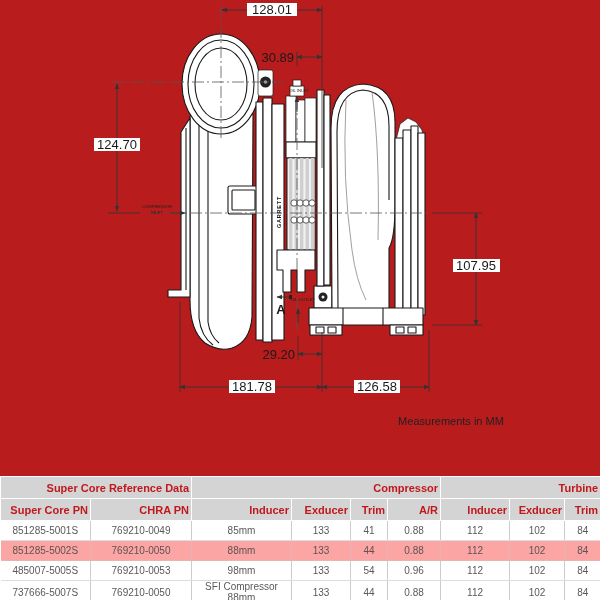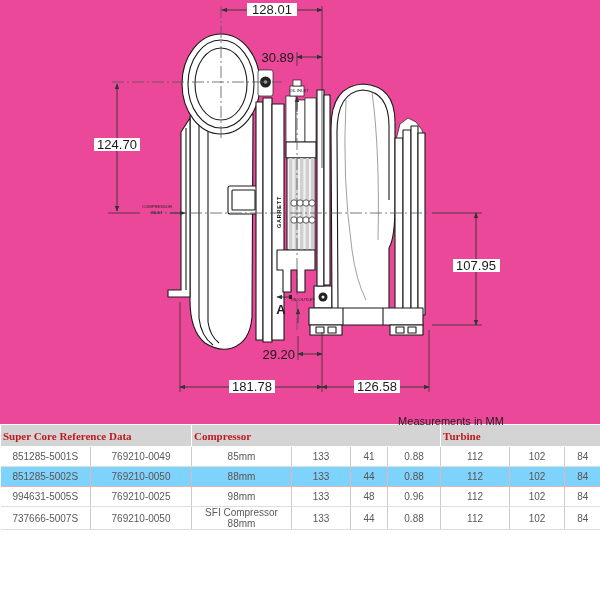--- a/index.html
+++ b/index.html
@@ -1,27 +1,27 @@
 <!DOCTYPE html>
 <html><head>
 <meta charset="utf-8">
 <style>
   html,body{margin:0;padding:0;background:#fff;}
   body{width:600px;height:600px;font-family:"Liberation Sans",sans-serif;overflow:hidden;}
-  .drawing-wrap{position:relative;width:600px;height:424px;background:#ec4899;}
+  .drawing-wrap{position:relative;width:600px;height:476px;background:#b91c1c;}
   .drawing-wrap svg{display:block;}
 
   
   table.spec{border-collapse:collapse;table-layout:fixed;width:600px;}
   table.spec th{background:#d4d4d4;color:#c0181d;font-weight:bold;font-size:11px;
-    border:1px solid #ffffff;height:21px;padding:0 2px;text-align:left;font-family:Liberation Serif, serif;}
+    border:1px solid #ffffff;height:21px;padding:0 2px;text-align:right;}
   table.spec td{color:#595959;font-size:10px;text-align:center;height:19px;padding:0 2px;
     border-left:1px solid #cccccc;border-bottom:1px solid #dddddd;background:#fff;}
   table.spec td:first-child{border-left:none;}
-  table.spec tr.hl td{background:#7dd3fc;color:#5f5252;border-left-color:#e5b5b5;border-bottom-color:#e5b5b5;}
+  table.spec tr.hl td{background:#fca5a5;color:#5f5252;border-left-color:#e5b5b5;border-bottom-color:#e5b5b5;}
 
   
   .body-line{stroke:#1a1a1a;stroke-width:1.1;fill:none;stroke-linejoin:round;}
   .body-fill{stroke:#1a1a1a;stroke-width:1.1;fill:#ffffff;stroke-linejoin:round;}
   .body-fill-thin{stroke:#1a1a1a;stroke-width:0.7;fill:#ffffff;}
   .hint{stroke:#777;stroke-width:0.7;fill:none;}
   .cl{stroke:#555;stroke-width:0.8;fill:none;stroke-dasharray:12 3 2 3;}
   .ext{stroke:#333;stroke-width:0.8;fill:none;}
   .dim{stroke:#333;stroke-width:0.9;fill:none;}
   .dimtxt{fill:#1a1a1a;font-size:13px;font-family:"Liberation Sans",sans-serif;}
@@ -205,20 +205,31 @@
     <col style="width:69px">
       <col style="width:55px">
       <col style="width:36px">
   </colgroup>
   <thead>
     <tr>
       <th colspan="2">Super Core Reference Data</th>
       <th colspan="4">Compressor</th>
       <th colspan="3">Turbine</th>
     </tr>
+    <tr>
+      <th>Super Core PN</th>
+      <th>CHRA PN</th>
+      <th>Inducer</th>
+      <th>Exducer</th>
+      <th>Trim</th>
+      <th>A/R</th>
+      <th>Inducer</th>
+      <th>Exducer</th>
+      <th>Trim</th>
+    </tr>
   </thead>
   <tbody id="spec-body">
       <tr>
         <td>851285-5001S</td>
         <td>769210-0049</td>
         <td>85mm</td>
         <td>133</td>
         <td>41</td>
         <td>0.88</td>
         <td>112</td>
@@ -230,25 +241,25 @@
         <td>769210-0050</td>
         <td>88mm</td>
         <td>133</td>
         <td>44</td>
         <td>0.88</td>
         <td>112</td>
         <td>102</td>
         <td>84</td>
       </tr>
       <tr>
-        <td>994631-5005S</td>
-        <td>769210-0025</td>
+        <td>485007-5005S</td>
+        <td>769210-0053</td>
         <td>98mm</td>
         <td>133</td>
-        <td>48</td>
+        <td>54</td>
         <td>0.96</td>
         <td>112</td>
         <td>102</td>
         <td>84</td>
       </tr>
       <tr>
         <td>737666-5007S</td>
         <td>769210-0050</td>
         <td>SFI Compressor 88mm</td>
         <td>133</td>

